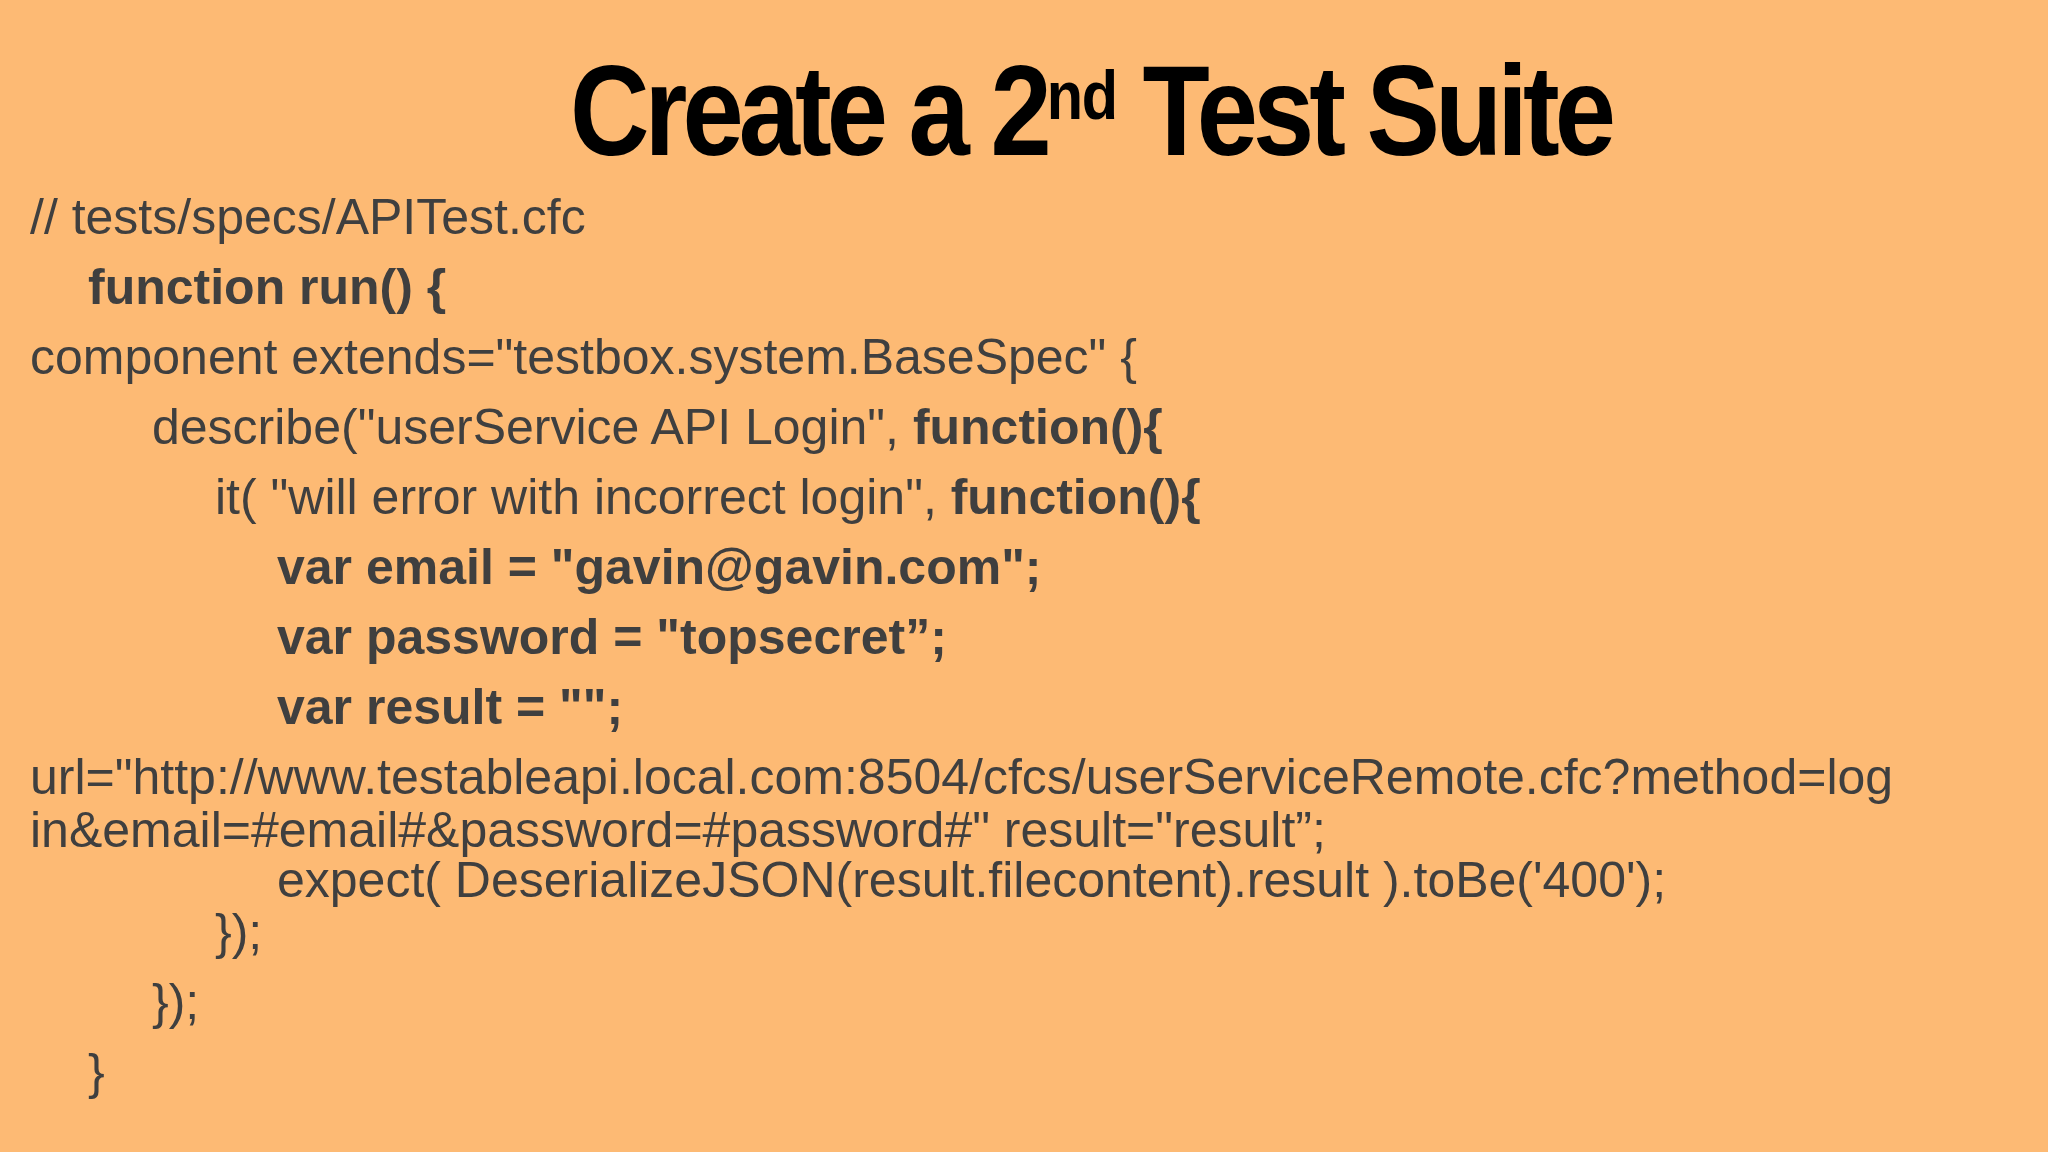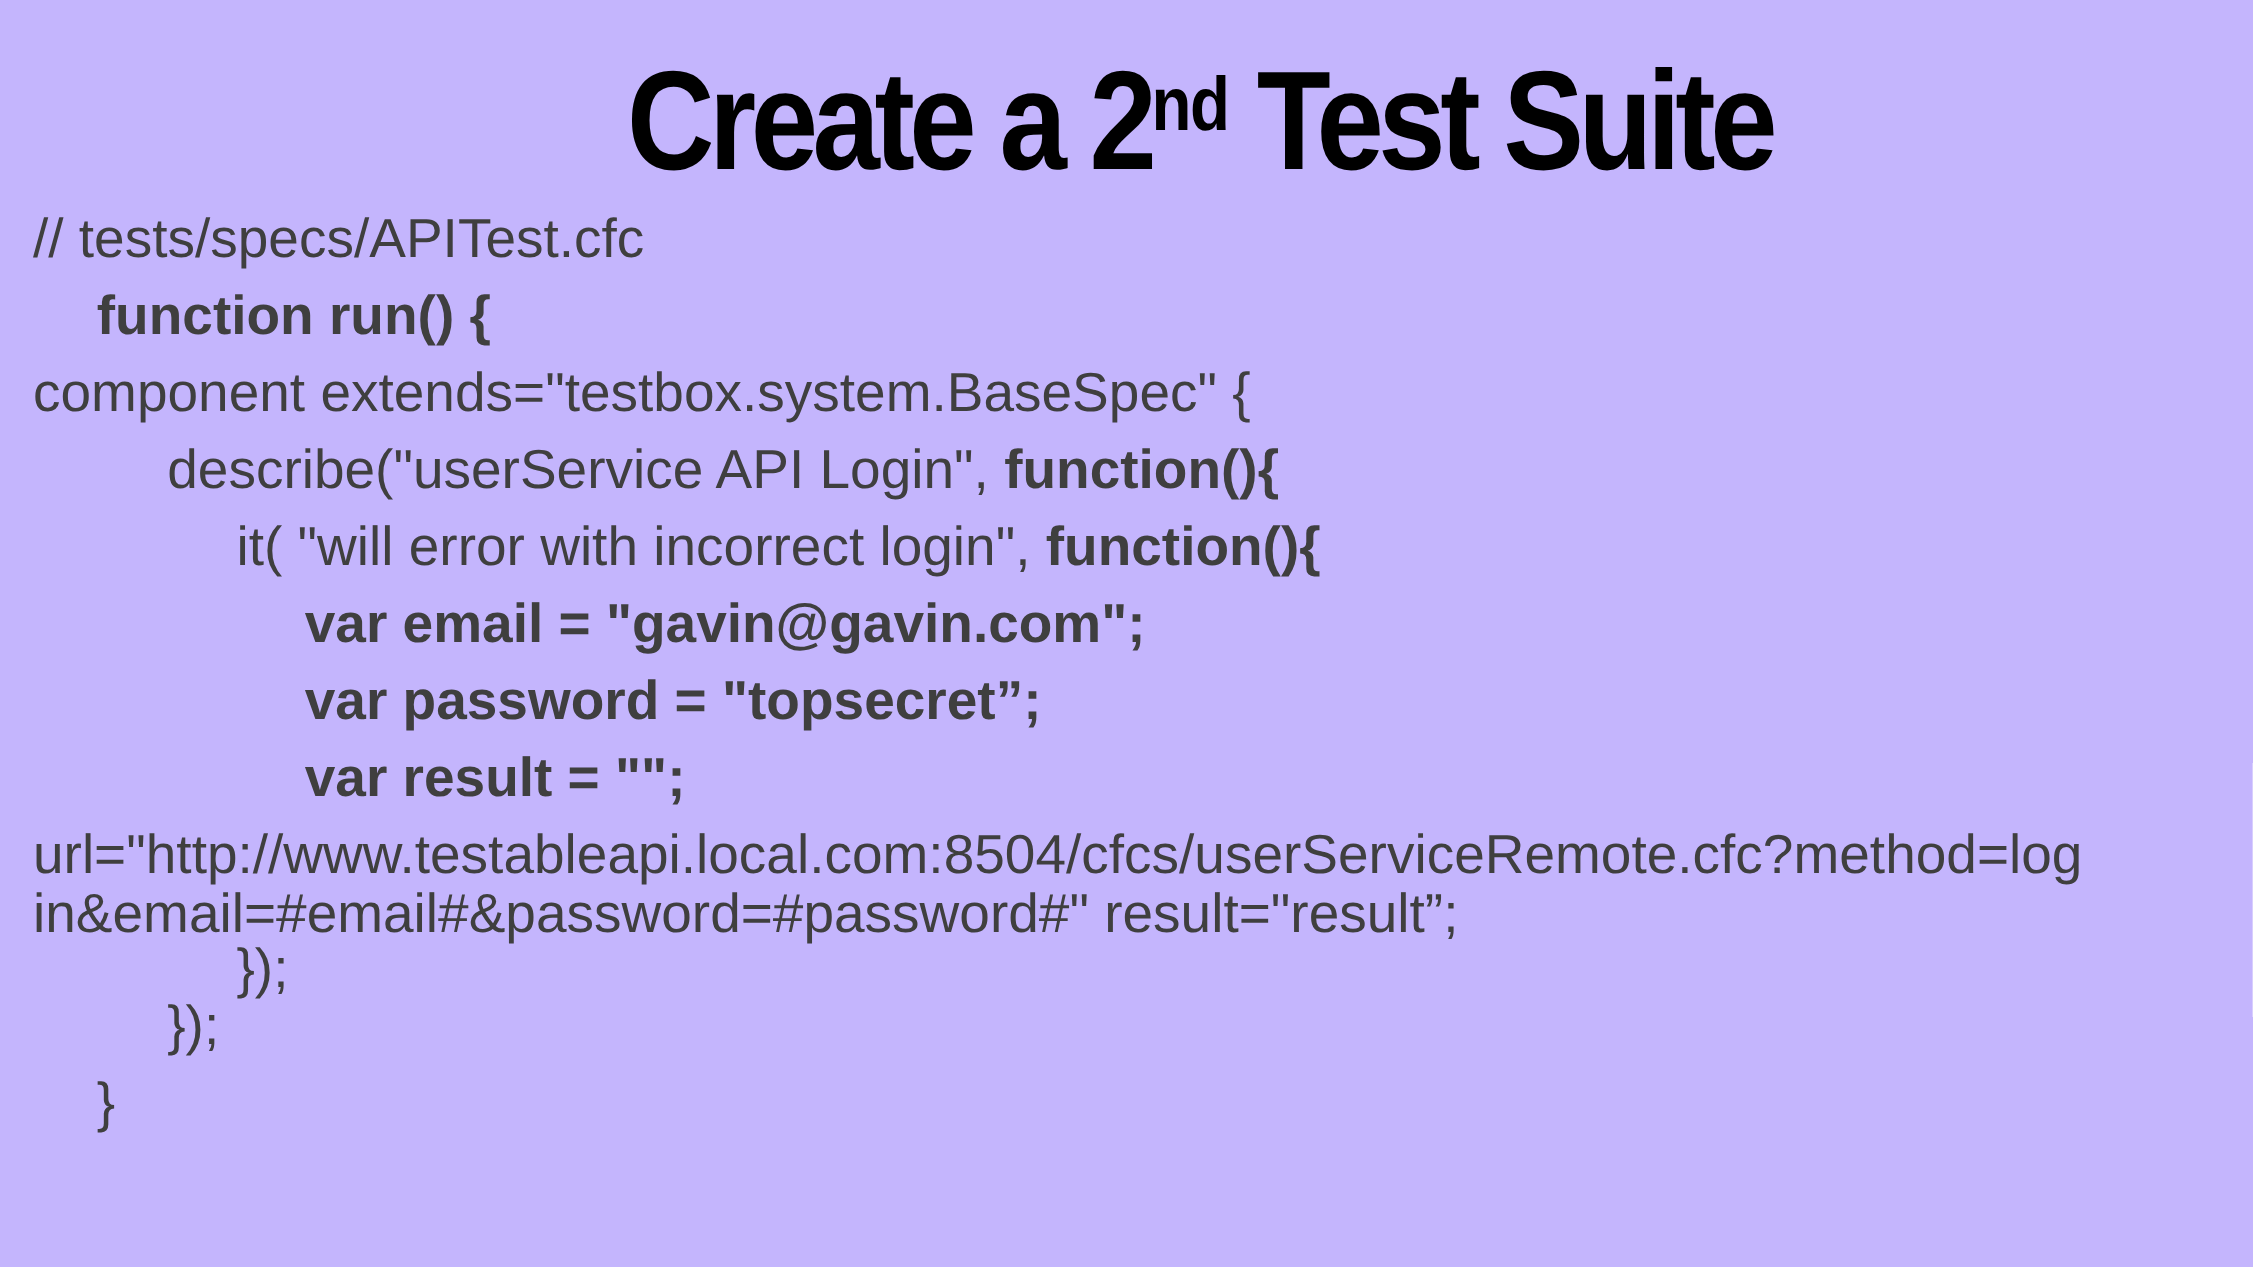--- a/index.html
+++ b/index.html
@@ -10,21 +10,21 @@
   body {
     width: 2048px;
     height: 1152px;
     position: relative;
     overflow: hidden;
     font-family: "Liberation Sans", "DejaVu Sans", sans-serif;
   }
   .slide {
     position: absolute;
     inset: 0;
-    background: #c4b5fd;
+    background: #fdba74;
   }
   
   .slide-title {
     position: absolute;
     top: 47px;
     left: 570px;
     margin: 0;
     font-size: 128px;
     font-weight: bold;
     line-height: 1;
@@ -77,18 +77,19 @@
       <div class="code-line ind-0"><span class="seg">// tests/specs/APITest.cfc</span></div>
       <div class="code-line ind-1"><span class="seg bold">function run() {</span></div>
       <div class="code-line ind-0"><span class="seg">component extends="testbox.system.BaseSpec" {</span></div>
       <div class="code-line ind-2"><span class="seg">describe("userService API Login", </span><span class="seg bold">function(){</span></div>
       <div class="code-line ind-3"><span class="seg">it( "will error with incorrect login", </span><span class="seg bold">function(){</span></div>
       <div class="code-line ind-4"><span class="seg bold">var email = "gavin@gavin.com";</span></div>
       <div class="code-line ind-4"><span class="seg bold">var password = "topsecret”;</span></div>
       <div class="code-line ind-4"><span class="seg bold">var result = "";</span></div>
       <div class="code-line ind-0"><span class="seg">url="http://www.testableapi.local.com:8504/cfcs/userServiceRemote.cfc?method=log</span></div>
       <div class="code-line ind-0"><span class="seg">in&amp;email=#email#&amp;password=#password#" result="result”;</span></div>
+      <div class="code-line ind-4"><span class="seg">expect( DeserializeJSON(result.filecontent).result ).toBe('400');</span></div>
       <div class="code-line ind-3"><span class="seg">});</span></div>
       <div class="code-line ind-2"><span class="seg">});</span></div>
       <div class="code-line ind-1"><span class="seg">}</span></div>
     </div>
 
 </div>
 
 </body></html>

